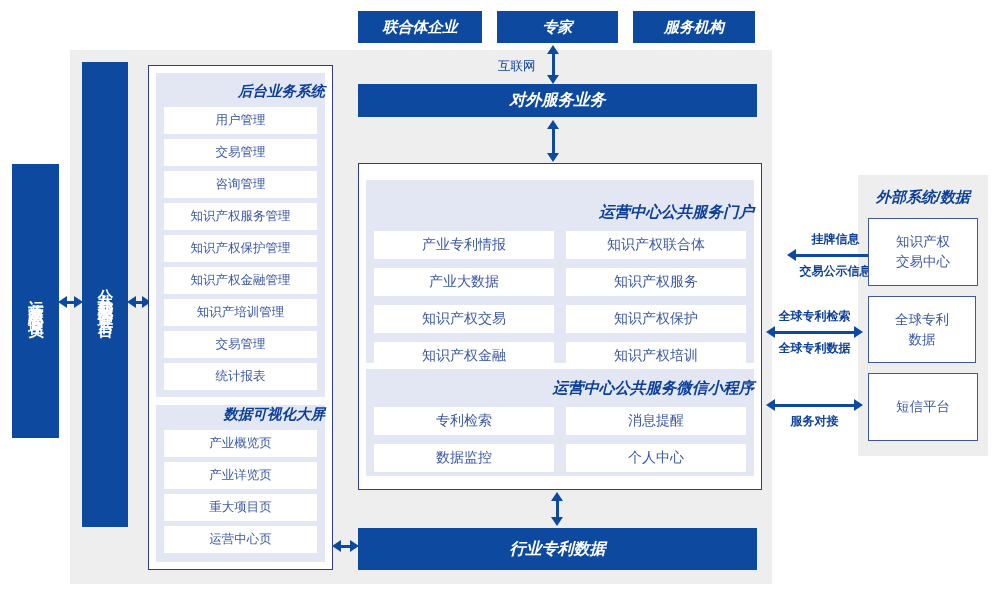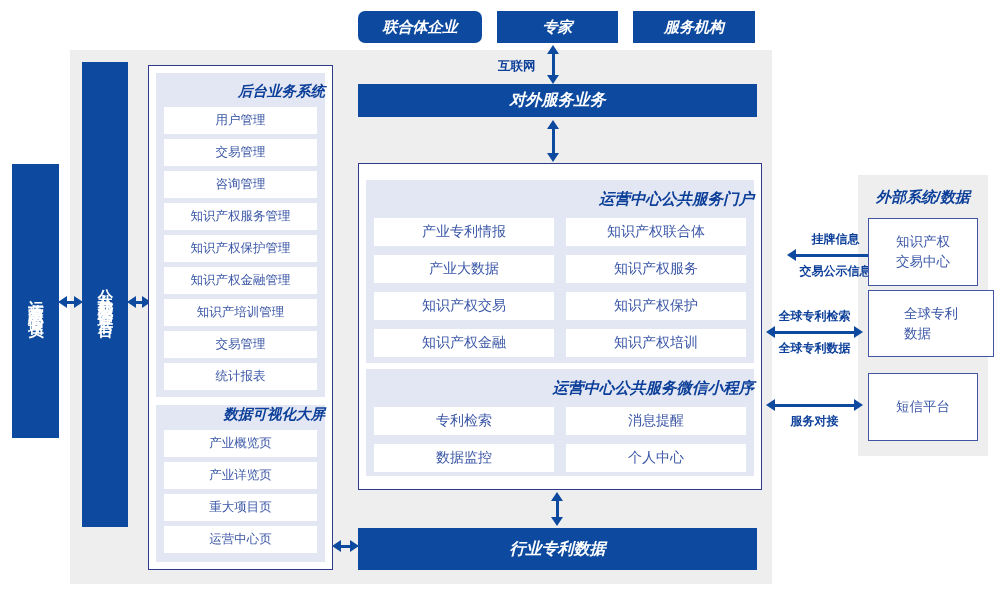--- a/index.html
+++ b/index.html
@@ -55,46 +55,46 @@
   .harrow .hl{flex:1;height:3px;background:var(--blue);}
   .tri{width:0;height:0;}
   .tri-l{border-top:6px solid transparent;border-bottom:6px solid transparent;border-right:9px solid var(--blue);}
   .tri-r{border-top:6px solid transparent;border-bottom:6px solid transparent;border-left:9px solid var(--blue);}
   .varrow{position:absolute;display:flex;flex-direction:column;align-items:center;width:14px;}
   .varrow .vl{flex:1;width:3px;background:var(--blue);}
   .tri-u{border-left:6px solid transparent;border-right:6px solid transparent;border-bottom:9px solid var(--blue);}
   .tri-d{border-left:6px solid transparent;border-right:6px solid transparent;border-top:9px solid var(--blue);}
   
   .lbl{
-    position:absolute;color:var(--navy-text);font-weight:bold;font-size:12px;white-space:nowrap;
+    position:absolute;color:var(--navy-text);font-weight:normal;font-size:12px;white-space:nowrap;
   }
   
   .link{position:absolute;width:97px;display:flex;flex-direction:column;align-items:center;}
   .link .cap{color:var(--navy-text);font-weight:bold;font-size:12px;white-space:nowrap;height:16px;line-height:16px;}
   .link .harrow-s{position:relative;display:flex;align-items:center;height:14px;width:100%;margin:1px 0;}
   
   .ext-box{
     position:absolute;background:#ffffff;border:1.5px solid var(--box-border);
-    display:flex;align-items:center;justify-content:center;text-align:left;
+    display:flex;align-items:center;justify-content:center;text-align:center;
     color:var(--item-text);font-size:13.5px;line-height:1.45;white-space:pre-line;
   }
   .ext-title{
     position:absolute;width:100%;text-align:center;
     color:var(--navy-text);font-weight:bold;font-style:italic;font-size:15px;
   }
 </style>
 </head>
 <body>
 
 <div class="canvas">
 
   <div class="bg" style="left:70px;top:50px;width:702px;height:534px;"></div>
   <div class="bg" style="left:858px;top:175px;width:130px;height:281px;"></div>
 
-  <div class="dk" style="left:358px;top:11px;width:124px;height:32px;border-radius:7px;">联合体企业</div>
+  <div class="dk" style="left:358px;top:11px;width:124px;height:32px;">联合体企业</div>
   <div class="dk" style="left:497px;top:11px;width:121px;height:32px;">专家</div>
   <div class="dk" style="left:633px;top:11px;width:122px;height:32px;">服务机构</div>
 
   <div class="lbl" style="left:498px;top:58px;font-size:12.5px;">互联网</div>
   <div class="varrow" style="left:546px;top:45px;height:39px;">
     <i class="tri tri-u"></i>
       <i class="vl"></i>
       <i class="tri tri-d"></i>
   </div>
 
@@ -141,21 +141,21 @@
         <div class="item">产业概览页</div>
         <div class="item">产业详览页</div>
         <div class="item">重大项目页</div>
         <div class="item">运营中心页</div>
       </div>
     </div>
   </div>
 
   <div class="frame" style="left:358px;top:163px;width:404px;height:327px;">
     <div class="panel" style="left:7px;top:16px;right:7px;height:183px;">
-      <div class="panel-title" style="padding-top:9px;font-size:15.5px;">运营中心公共服务门户</div>
+      <div class="panel-title" style="padding-top:22px;font-size:15.5px;">运营中心公共服务门户</div>
       <div class="grid2">
         <div class="item">产业专利情报</div>
         <div class="item">知识产权联合体</div>
         <div class="item">产业大数据</div>
         <div class="item">知识产权服务</div>
         <div class="item">知识产权交易</div>
         <div class="item">知识产权保护</div>
         <div class="item">知识产权金融</div>
         <div class="item">知识产权培训</div>
       </div>
@@ -212,18 +212,18 @@
         <i class="hl" style="flex:1;height:3px;background:var(--blue);"></i>
         <i class="tri tri-r"></i>
     </div>
     <div class="cap">服务对接</div>
   </div>
 
   <div style="position:absolute;left:858px;top:175px;width:130px;height:281px;">
     <div class="ext-title" style="top:13px;">外部系统/数据</div>
     <div class="ext-box" style="left:10px;top:43px;width:110px;height:68px;">知识产权
 交易中心</div>
-    <div class="ext-box" style="left:10px;top:115px;width:126px;height:67px;">全球专利
+    <div class="ext-box" style="left:10px;top:121px;width:108px;height:67px;">全球专利
 数据</div>
     <div class="ext-box" style="left:10px;top:198px;width:110px;height:68px;">短信平台</div>
   </div>
 
 </div>
 
 </body></html>

